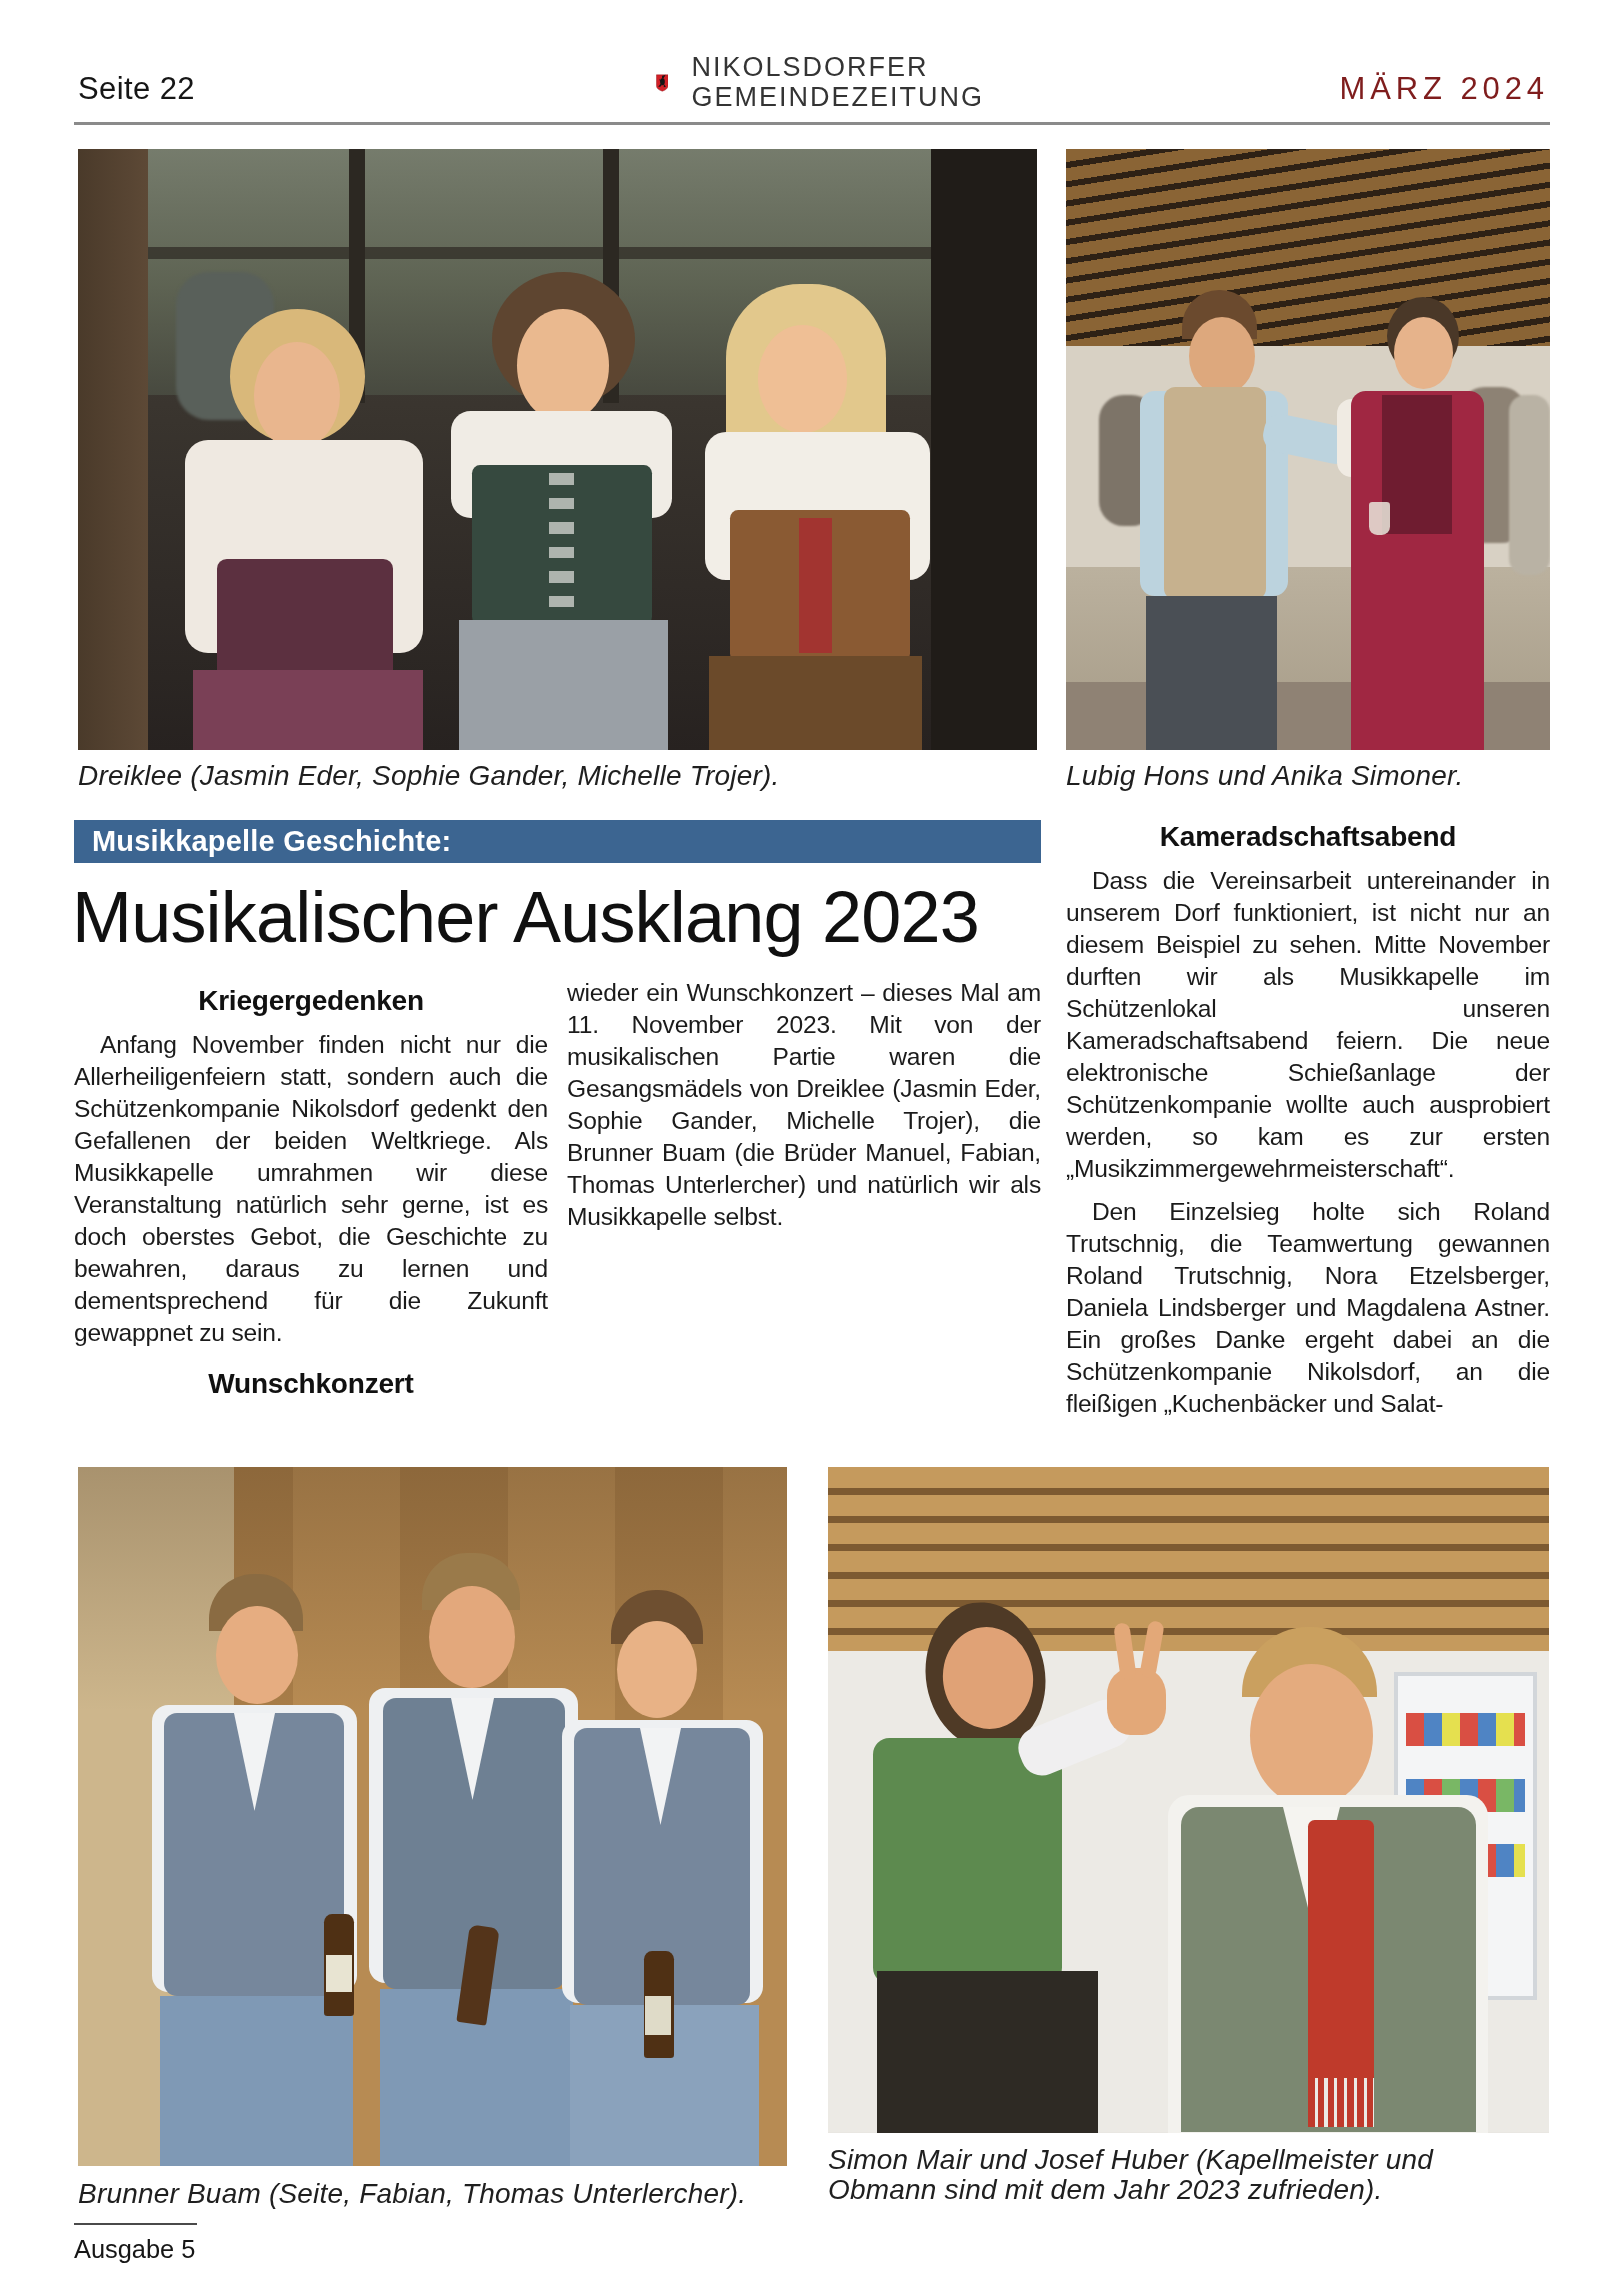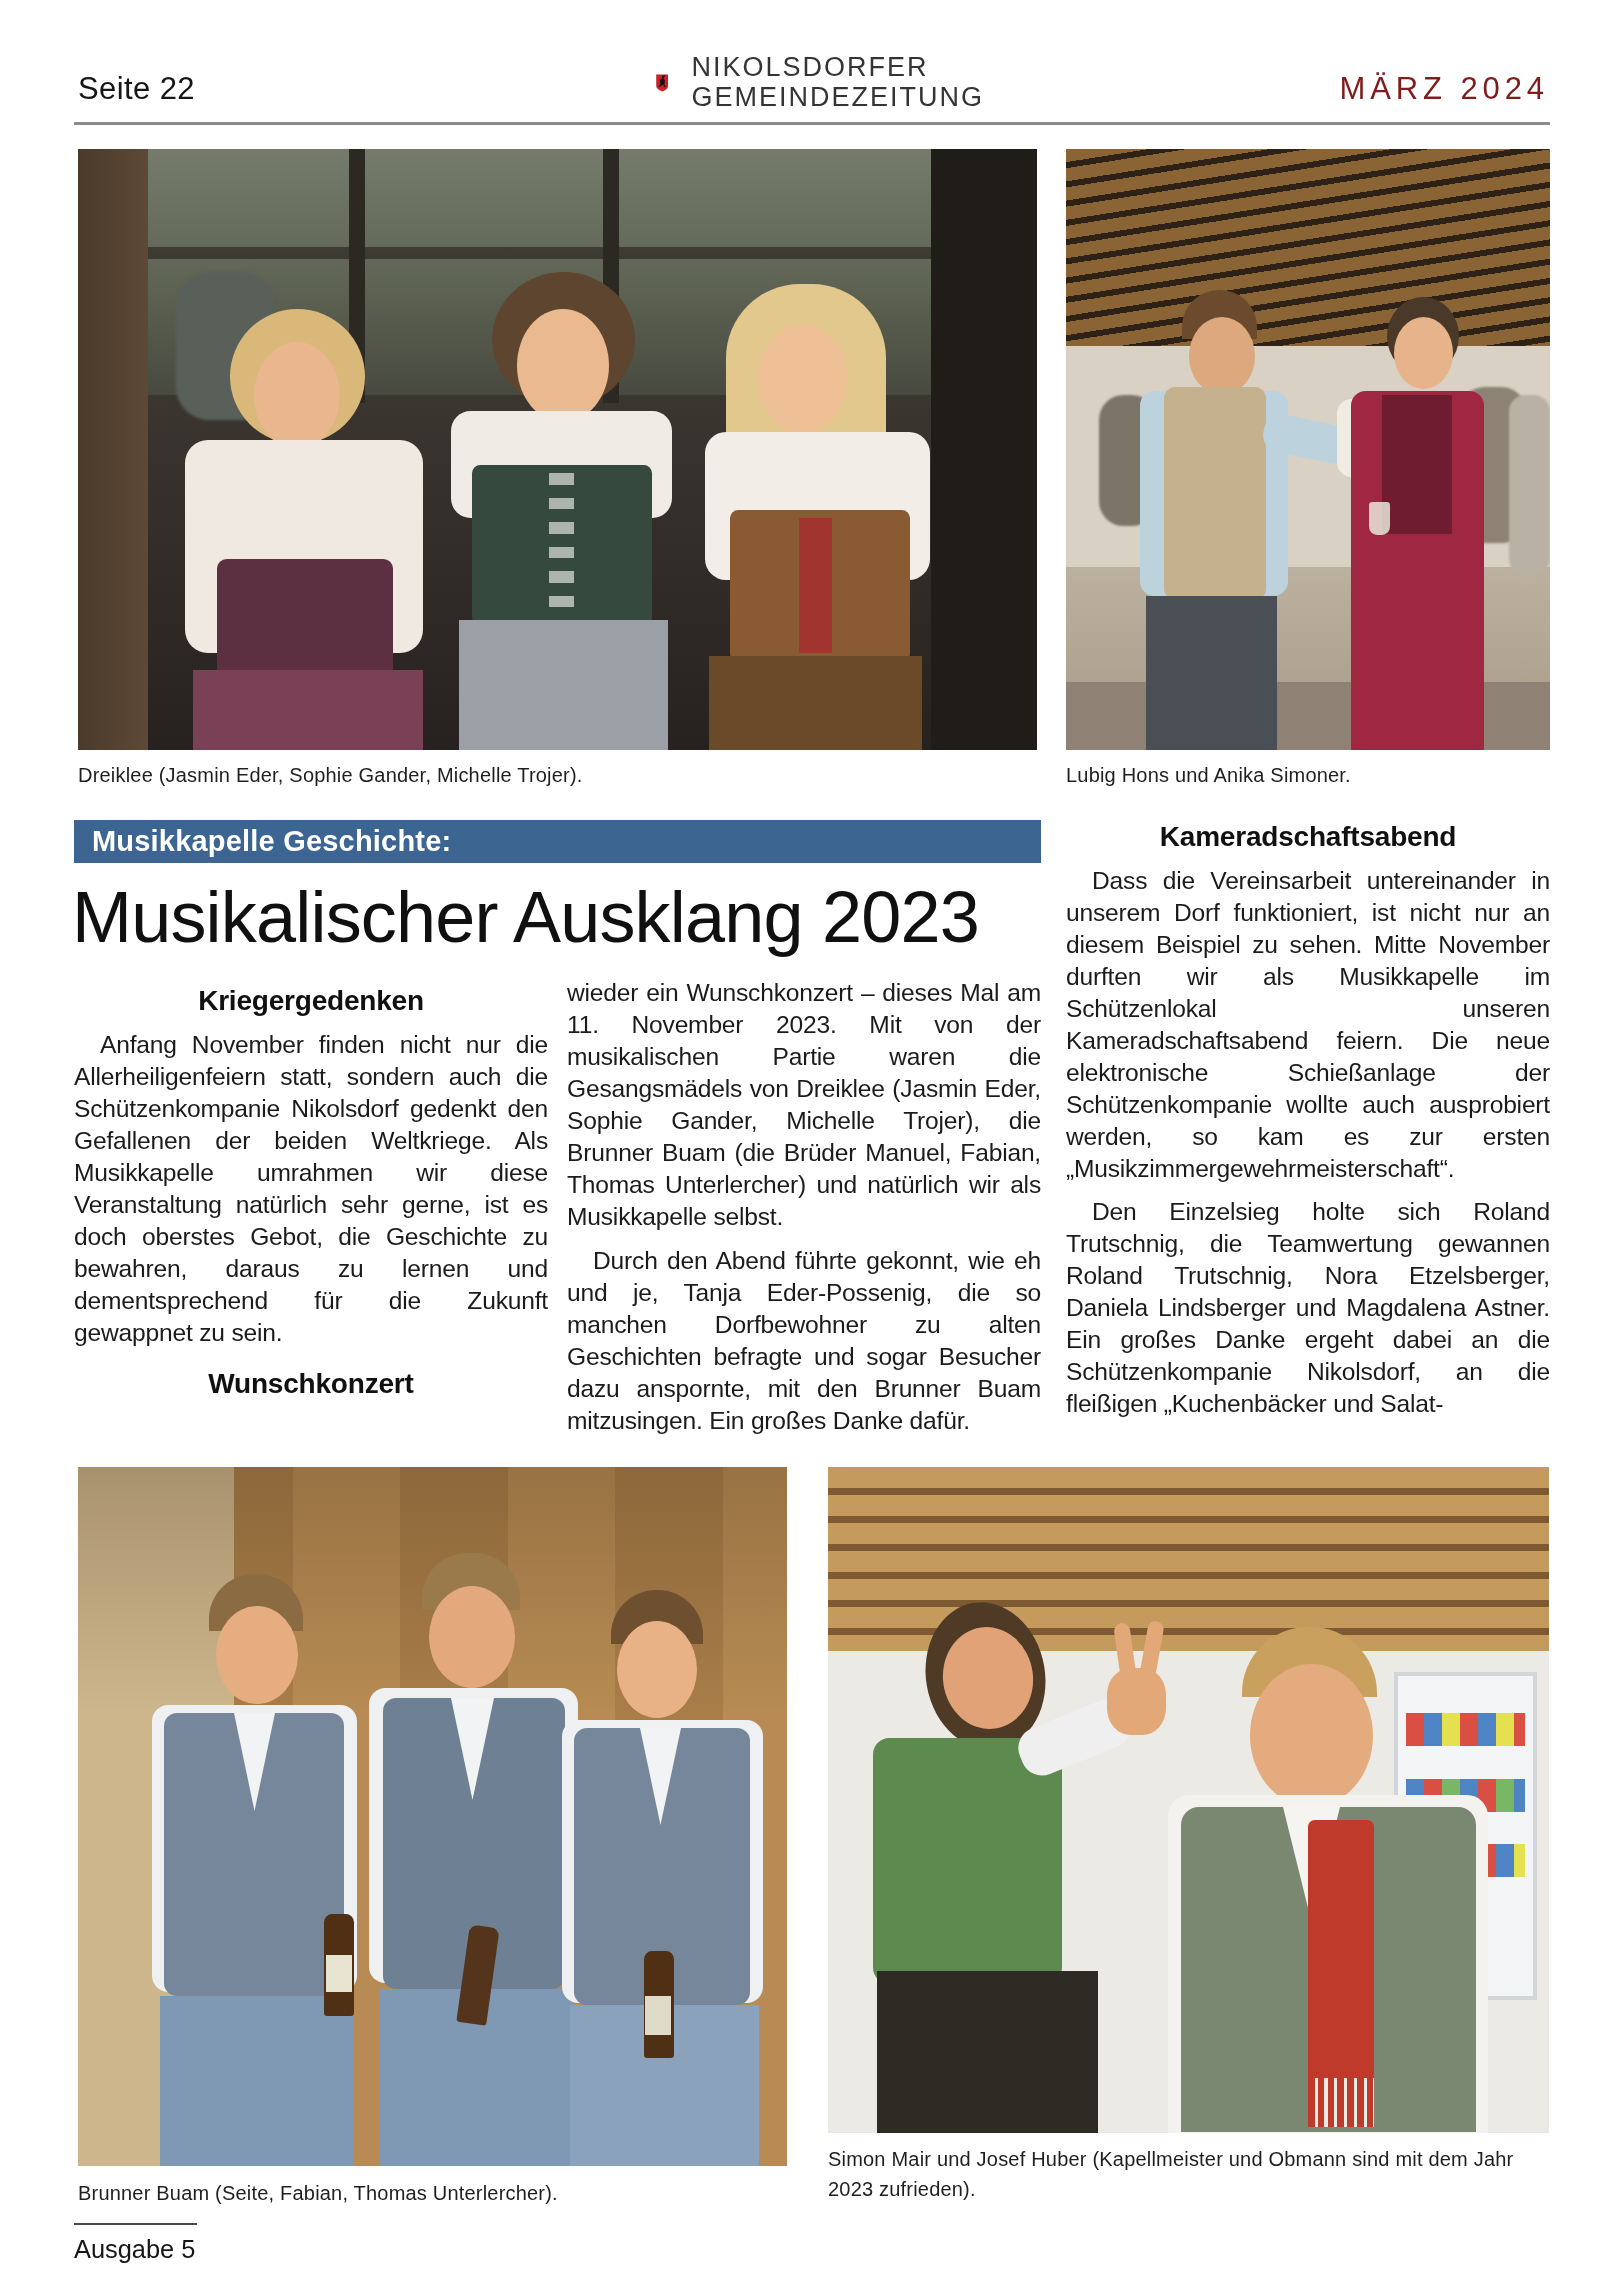--- a/index.html
+++ b/index.html
@@ -7,21 +7,21 @@
   .abs{position:absolute;}
   
   .page-num{left:78px;top:71px;font-size:31px;letter-spacing:0.4px;color:#161616;}
   .issue-date{right:74px;top:71px;font-size:31px;letter-spacing:4.9px;color:#7f1d1d;text-align:right;}
   .logo{left:656px;top:48px;width:328px;height:69px;display:flex;align-items:center;gap:23px;}
   .logo-txt{display:flex;flex-direction:column;line-height:1.08;}
   .logo-line{font-size:27px;letter-spacing:2px;color:#343434;font-weight:400;}
   .hdr-rule{left:74px;top:122px;width:1476px;height:2.5px;background:#8a8a8a;}
   
   .photo{overflow:hidden;background:#777;}
-  .caption{font-size:20px;color:#1f1f1f;letter-spacing:0.2px;line-height:29.5px;}
+  .caption{font-style:italic;font-size:28px;color:#1f1f1f;letter-spacing:0.2px;line-height:29.5px;}
   
   .kicker{left:74px;top:820px;width:967px;height:43px;background:#3c6591;color:#fff;
           font-size:29px;font-weight:bold;line-height:43px;padding-left:18px;box-sizing:border-box;letter-spacing:0.2px;}
   .headline{left:72px;top:876px;width:971px;font-size:72px;font-weight:400;color:#101010;
             letter-spacing:-0.8px;white-space:nowrap;}
   .col{font-size:24.6px;line-height:32px;text-align:justify;color:#1b1b1b;letter-spacing:-0.2px;}
   .col p{margin:0 0 11.5px 0;text-indent:26px;}
   .col p.noindent{text-indent:0;}
   .sec-h{font-size:28px;font-weight:bold;text-align:center;margin:8.2px 0 11.5px 0;color:#111;}
   
@@ -115,21 +115,20 @@
 <div class="abs headline">Musikalischer Ausklang 2023</div>
 
 <div class="abs col" style="left:74px;top:977px;width:474px;">
   <div class="sec-h">Kriegergedenken</div>
   <p>Anfang November finden nicht nur die Allerheiligenfeiern statt, sondern auch die Schützenkompanie Nikolsdorf gedenkt den Gefallenen der beiden Weltkriege. Als Musikkapelle umrahmen wir diese Veranstaltung natürlich sehr gerne, ist es doch oberstes Gebot, die Geschichte zu bewahren, daraus zu lernen und dementsprechend für die Zukunft gewappnet zu sein.</p>
   <div class="sec-h" style="margin-top:19.7px;">Wunschkonzert</div>
 </div>
 
 <div class="abs col" style="left:567px;top:977px;width:474px;">
   <p class="noindent">wieder ein Wunschkonzert – dieses Mal am 11. November 2023. Mit von der musikalischen Partie waren die Gesangsmädels von Dreiklee (Jasmin Eder, Sophie Gander, Michelle Trojer), die Brunner Buam (die Brüder Manuel, Fabian, Thomas Unterlercher) und natürlich wir als Musikkapelle selbst.</p>
-  <p>Durch den Abend führte gekonnt, wie eh und je, Tanja Eder-Possenig, die so manchen Dorfbewohner zu alten Geschichten befragte und sogar Besucher dazu anspornte, mit den Brunner Buam mitzusingen. Ein großes Danke dafür.</p>
 </div>
 
 <div class="abs col" style="left:1066px;top:821px;width:484px;">
   <div class="sec-h" style="margin-top:0;">Kameradschaftsabend</div>
   <p>Dass die Vereinsarbeit untereinander in unserem Dorf funktioniert, ist nicht nur an diesem Beispiel zu sehen. Mitte November durften wir als Musikkapelle im Schützenlokal unseren Kameradschaftsabend feiern. Die neue elektronische Schießanlage der Schützenkompanie wollte auch ausprobiert werden, so kam es zur ersten „Musikzimmergewehrmeisterschaft“.</p>
   <p>Den Einzelsieg holte sich Roland Trutschnig, die Teamwertung gewannen Roland Trutschnig, Nora Etzelsberger, Daniela Lindsberger und Magdalena Astner. Ein großes Danke ergeht dabei an die Schützenkompanie Nikolsdorf, an die fleißigen „Kuchenbäcker und Salat-</p>
 </div>
 
 <div class="abs photo" style="left:78px;top:1467px;width:709px;height:699px;background:repeating-linear-gradient(90deg,#b78b53 0 107px,#a87d48 107px 215px);">
   <div class="shape" style="left:0;top:0;width:156px;height:699px;background:#cdb68c;"></div>

